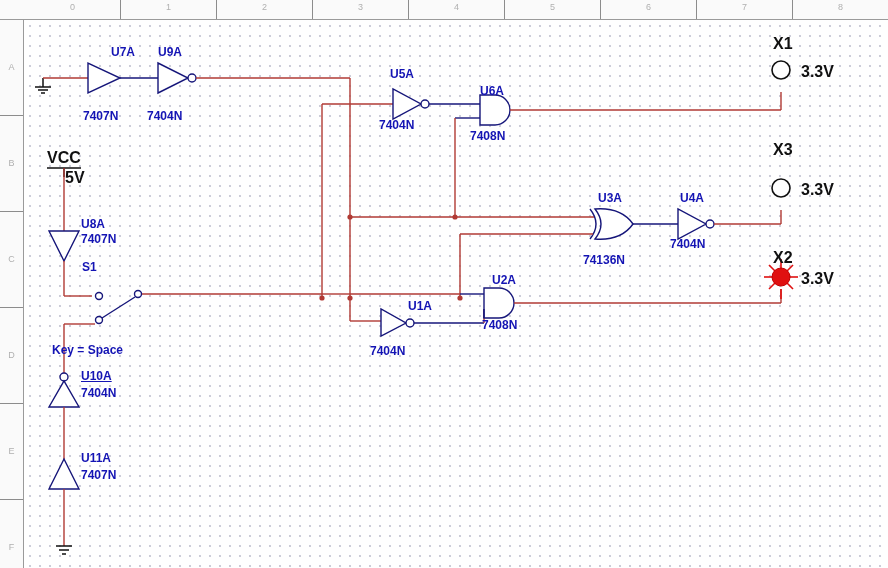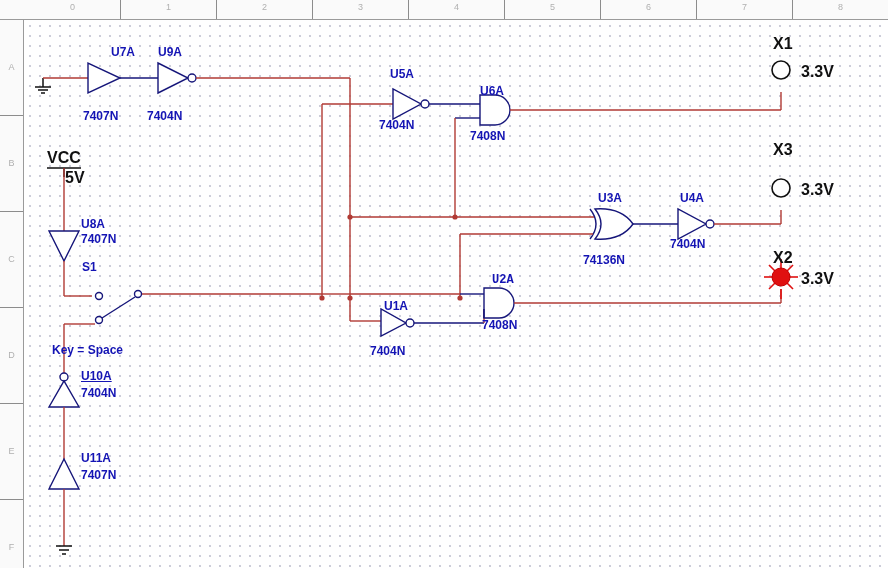--- a/index.html
+++ b/index.html
@@ -266,24 +266,24 @@
 
     <div class="lbl" style="left:56px;top:196px;">U8A</div>
     <div class="lbl" style="left:56px;top:211px;">7407N</div>
 
     <div class="lbl" style="left:573px;top:170px;">U3A</div>
     <div class="lbl" style="left:558px;top:216px;margin-top:16px;">74136N</div>
 
     <div class="lbl" style="left:655px;top:170px;">U4A</div>
     <div class="lbl" style="left:645px;top:216px;">7404N</div>
 
-    <div class="lbl" style="left:344px;top:278px;padding-left:15px;">U1A</div>
+    <div class="lbl" style="left:368px;top:278px;padding-left:15px;">U1A</div>
     <div class="lbl" style="left:345px;top:323px;">7404N</div>
 
-    <div class="lbl" style="left:467px;top:252px;font-family:Liberation Mono, monospace;">U2A</div>
+    <div class="lbl" style="left:467px;top:252px;">U2A</div>
     <div class="lbl" style="left:457px;top:297px;">7408N</div>
 
     <div class="lbl" style="left:56px;top:348px;text-decoration:underline;">U10A</div>
     <div class="lbl" style="left:56px;top:365px;">7404N</div>
 
     <div class="lbl" style="left:56px;top:430px;">U11A</div>
     <div class="lbl" style="left:56px;top:447px;">7407N</div>
 
     <div class="lblblk" style="left:22px;top:128px;">VCC</div>
     <div class="lblblk" style="left:40px;top:148px;">5V</div>

